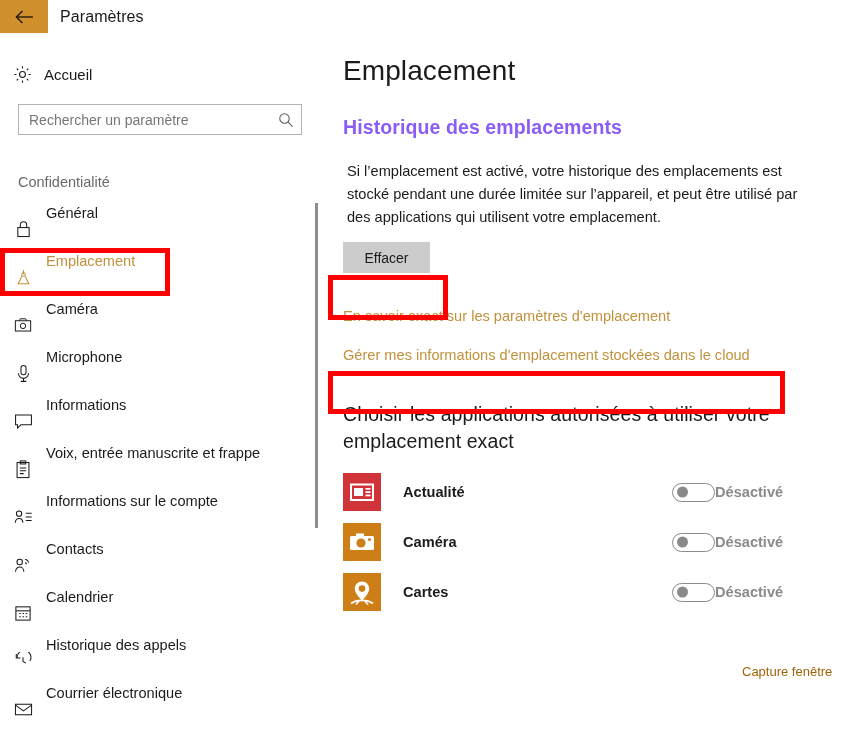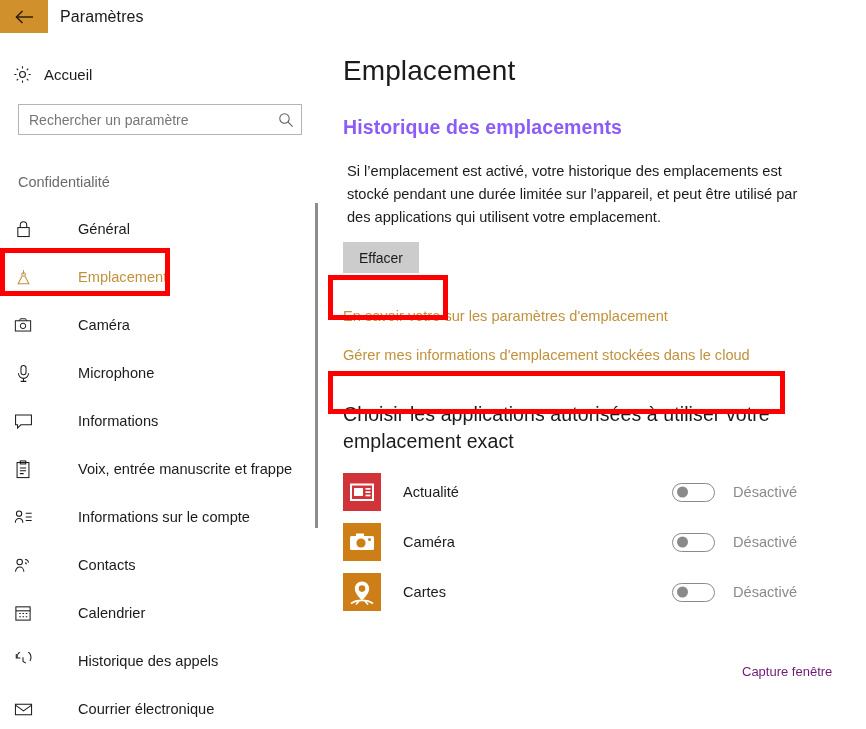--- a/index.html
+++ b/index.html
@@ -118,24 +118,22 @@
 
   .nav {
     position: absolute;
     left: 0;
     top: 172px;
     width: 305px;
   }
   .nav-item {
     height: 48px;
     display: flex;
-    align-items: center;
     cursor: pointer;
     padding-left: 0;
-    gap: 32px;
   }
   .nav-ico {
     width: 46px;
     min-width: 46px;
     display: flex;
     align-items: center;
     justify-content: center;
   }
   .nav-label {
     font-size: 14.6px;
@@ -190,21 +188,21 @@
     width: 452px;
   }
   .small-label {
     font-size: 14.6px;
     color: #1b1b1b;
     padding-top: 22px;
   }
 
   .clear-btn {
     margin-top: 13px;
-    width: 76px;
+    width: 87px;
     height: 31px;
     background: #CCCCCC;
     border: 1px solid #CCCCCC;
     font-family: inherit;
     font-size: 14px;
     color: #1b1b1b;
     cursor: pointer;
     display: block;
   }
 
@@ -230,20 +228,21 @@
     line-height: 27px;
     letter-spacing: .1px;
   }
 
   .app-list { padding-top: 12px; }
   .app-row {
     height: 50px;
     display: flex;
     align-items: center;
     position: relative;
+    font-weight: bold;
   }
   .app-icon {
     width: 38px;
     height: 38px;
     display: flex;
     align-items: center;
     justify-content: center;
     flex: none;
   }
   .app-name {
@@ -273,42 +272,41 @@
     height: 11px;
     border-radius: 50%;
     background: #8a8a8a;
     top: 50%;
     left: 4px;
     transform: translateY(-50%);
   }
   .toggle-label {
     font-size: 14.6px;
     color: #8a8a8a;
-    margin-left: 18px;
   }
 
   
   .anno {
     position: absolute;
     border: 5px solid #FF0000;
     box-sizing: border-box;
     pointer-events: none;
     background: transparent;
   }
   #anno-sidebar { left: 0px;   top: 248px; width: 170px; height: 48px; }
   #anno-button  { left: 328px; top: 275px; width: 120px; height: 45px; }
   #anno-link    { left: 328px; top: 371px; width: 457px; height: 43px; }
 
   
   .watermark {
     position: absolute;
     left: 742px;
     top: 664px;
     font-size: 13px;
-    color: #701a75;
+    color: #a16207;
     pointer-events: none;
     white-space: nowrap;
   }
 </style>
 </head>
 <body>
 
 <div class="titlebar">
   <div class="back-button">
     <span>
@@ -475,21 +473,21 @@
   <h1 class="page-title">Emplacement</h1>
 
   <h2 class="h2">Historique des emplacements</h2>
 
   <p class="body-text">Si l’emplacement est activé, votre historique des emplacements est stocké pendant une durée limitée sur l’appareil, et peut être utilisé par des applications qui utilisent votre emplacement.</p>
 
 
   <button class="clear-btn">Effacer</button>
 
   <div class="links">
-    <a class="link">En savoir votre sur les paramètres d'emplacement</a>
+    <a class="link">En savoir exact sur les paramètres d'emplacement</a>
     <a class="link">Gérer mes informations d'emplacement stockées dans le cloud</a>
   </div>
 
   <h2 class="h2-apps">Choisir les applications autorisées à utiliser votre emplacement exact</h2>
 
   <div class="app-list">
 
     <div class="app-row">
       <span class="app-icon">
         <svg width="38" height="38" viewBox="0 0 38 38">

